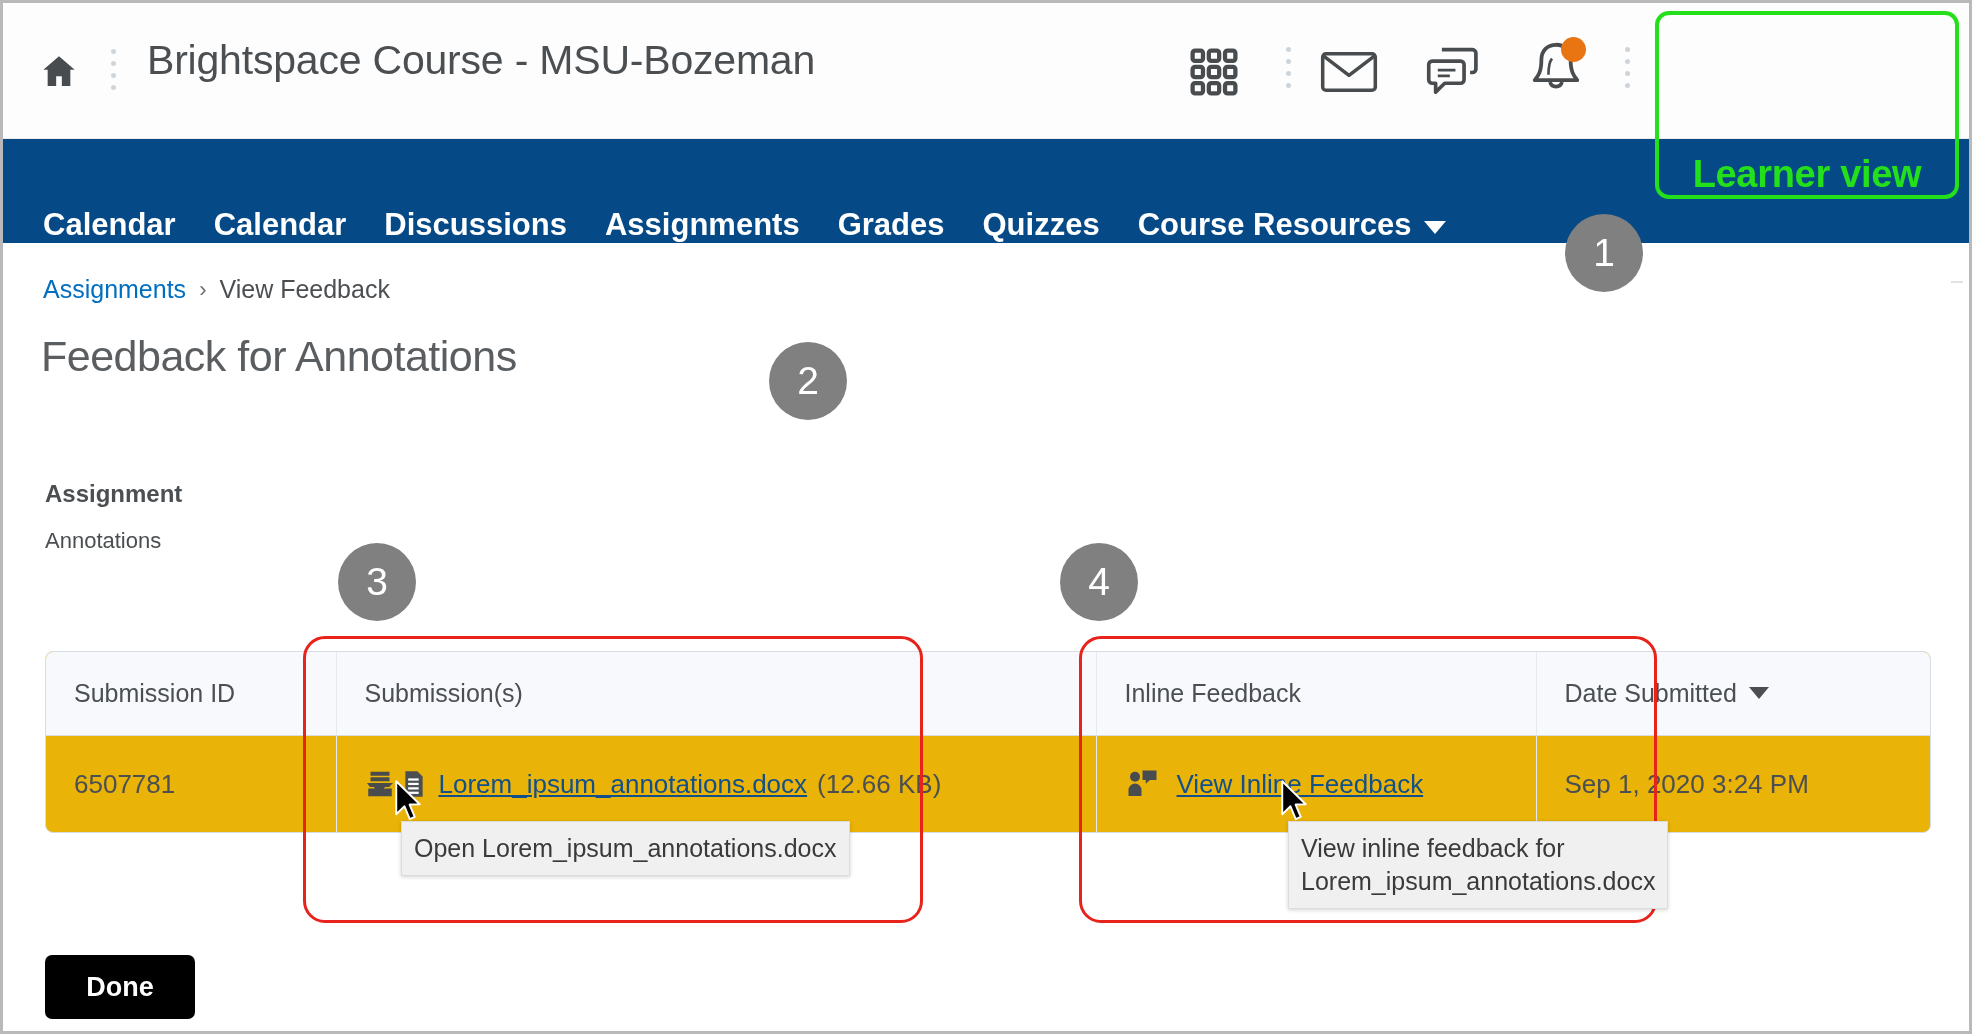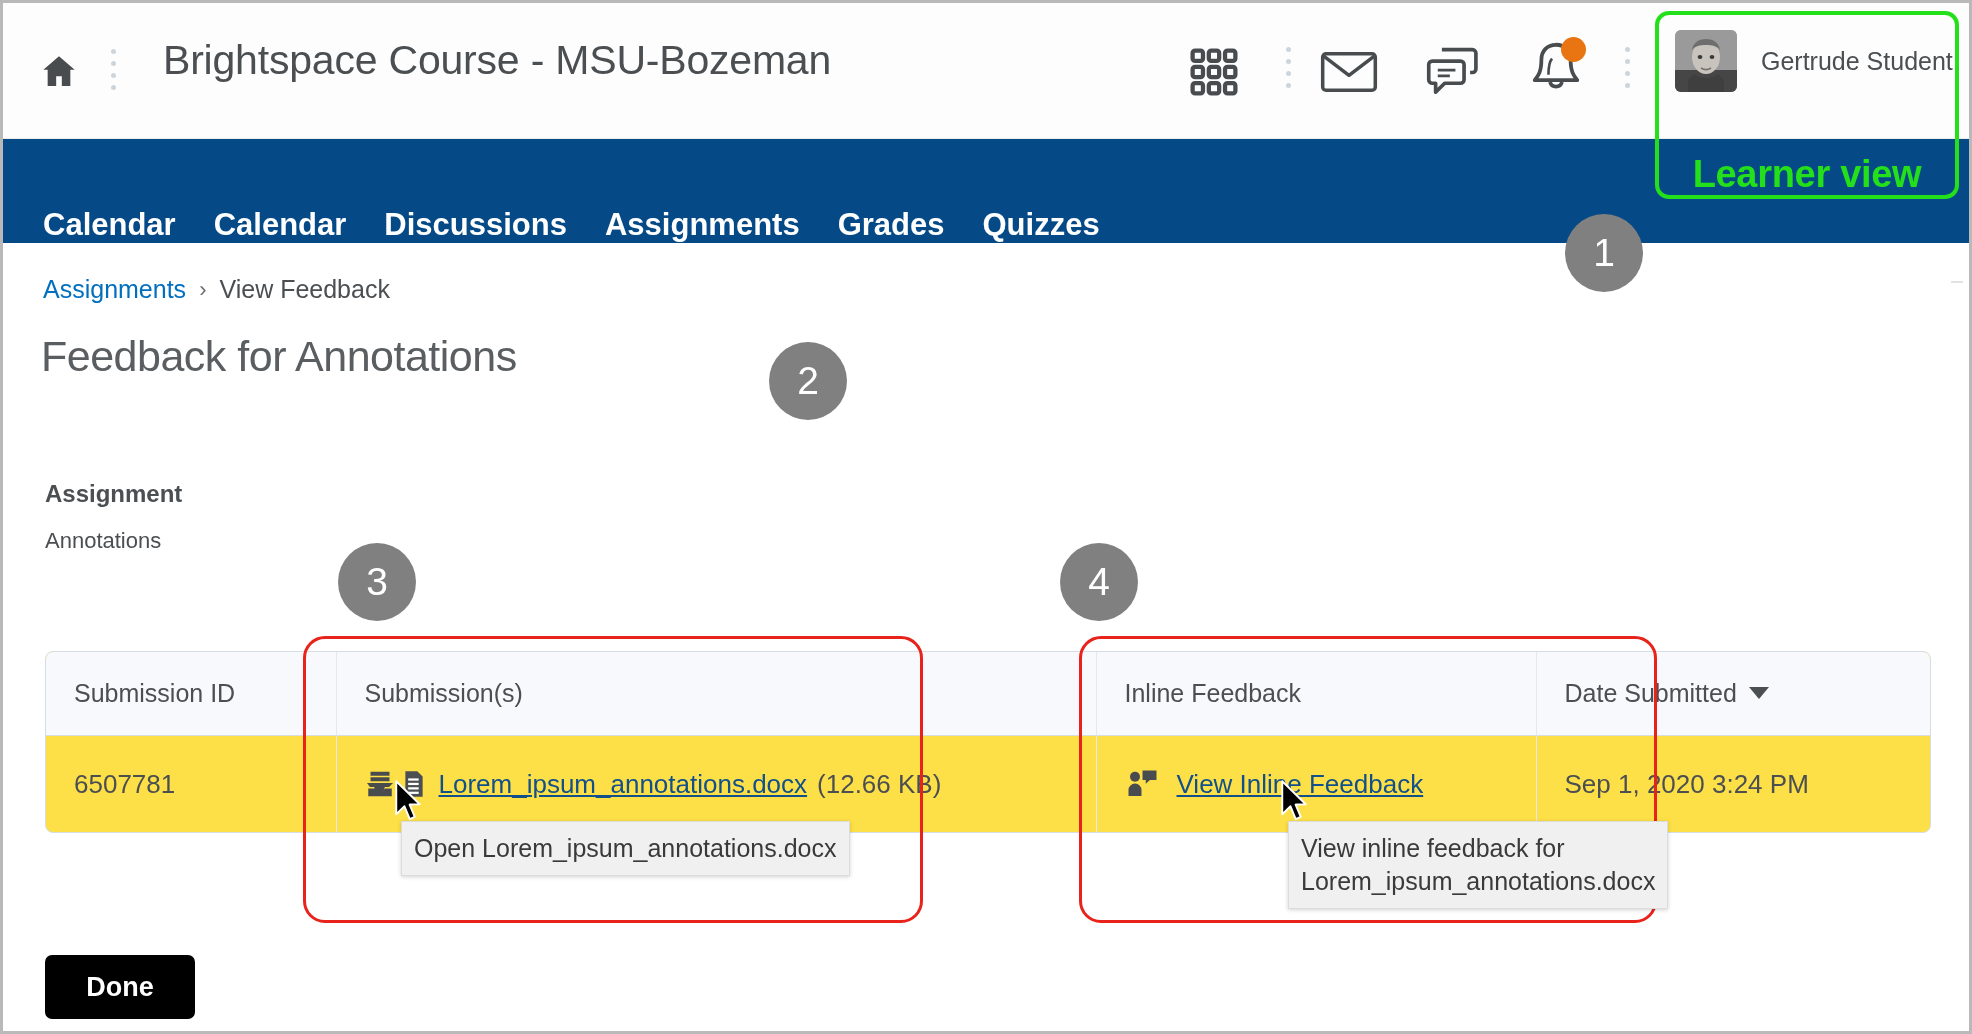--- a/index.html
+++ b/index.html
@@ -57,21 +57,20 @@
   #sep-icons { left: 1283px; top: 44px; }
   #sep-user { left: 1622px; top: 44px; }
 
   .course-title {
     position: absolute;
     left: 144px; top: 34px;
     font-size: 41px;
     color: #4b4f52;
     letter-spacing: -0.2px;
     white-space: nowrap;
-    margin-left: 16px;
   }
 
   .hdr-icon {
     position: absolute;
     color: #494c4e;
   }
   #icon-waffle { left: 1184px; top: 42px; width: 54px; height: 54px; }
   #icon-mail   { left: 1317px; top: 44px; width: 58px; height: 50px; }
   #icon-chat   { left: 1421px; top: 40px; width: 56px; height: 56px; }
   #icon-bell   { left: 1524px; top: 36px; width: 58px; height: 62px; }
@@ -236,21 +235,21 @@
   #red-4 { left: 1076px; top: 633px; width: 578px; height: 287px; }
 
   
   .tbl {
     position: absolute;
     left: 42px; top: 648px;
     width: 1886px;
     border: 1px solid #d6dde3;
     border-radius: 8px;
     box-sizing: border-box;
-    background: #fde047;
+    background: #eab308;
     overflow: hidden;
     border-collapse: collapse;
   }
   .tbl table {
     width: 100%;
     border-collapse: collapse;
     table-layout: fixed;
   }
   .tbl thead th {
     background: #f7f9fc;
@@ -419,35 +418,20 @@
     </div>
     <div class="bell-dot"></div>
 
     <div class="dotsep" id="sep-user">
       <i></i>
         <i></i>
         <i></i>
         <i></i>
     </div>
 
-    <div class="user-area">
-      <div class="avatar">
-        <svg viewBox="0 0 62 62" width="62" height="62">
-          <rect width="62" height="62" fill="#9a9a9a"></rect>
-          <rect y="40" width="62" height="22" fill="#464646"></rect>
-          <ellipse cx="31" cy="27" rx="14" ry="17" fill="#c8c4bd"></ellipse>
-          <path d="M17 20c1-8 8-11 14-11s13 3 14 11c-3-4-8-5-14-5s-11 1-14 5z" fill="#6e6e6e"></path>
-          <ellipse cx="25" cy="27" rx="2.4" ry="2" fill="#3a3a3a"></ellipse>
-          <ellipse cx="37" cy="27" rx="2.4" ry="2" fill="#3a3a3a"></ellipse>
-          <path d="M26 38c3 2 7 2 10 0" stroke="#7a7068" stroke-width="1.6" fill="none"></path>
-          <path d="M19 44c4 3 8 4 12 4s8-1 12-4l6 6v12H13V50z" fill="#3f3f3f"></path>
-        </svg>
-      </div>
-      <div class="user-name">Gertrude Student</div>
-    </div>
   </div>
 
   <div class="navbar">
     <div class="navbar-inner">
       <div class="nav-item">
         <span>Calendar</span>
       </div>
       <div class="nav-item">
         <span>Calendar</span>
       </div>
@@ -455,20 +439,24 @@
         <span>Discussions</span>
       </div>
       <div class="nav-item">
         <span>Assignments</span>
       </div>
       <div class="nav-item">
         <span>Grades</span>
       </div>
       <div class="nav-item">
         <span>Quizzes</span>
+      </div>
+      <div class="nav-item">
+        <span>Course Resources</span>
+        <span class="nav-caret"></span>
       </div>
     </div>
   </div>
 
   <div class="green-box"></div>
   <div class="learner-view-label">Learner view</div>
 
   <div class="breadcrumb">
     <span class="bc-link">Assignments</span>
     <span class="bc-sep">›</span>

